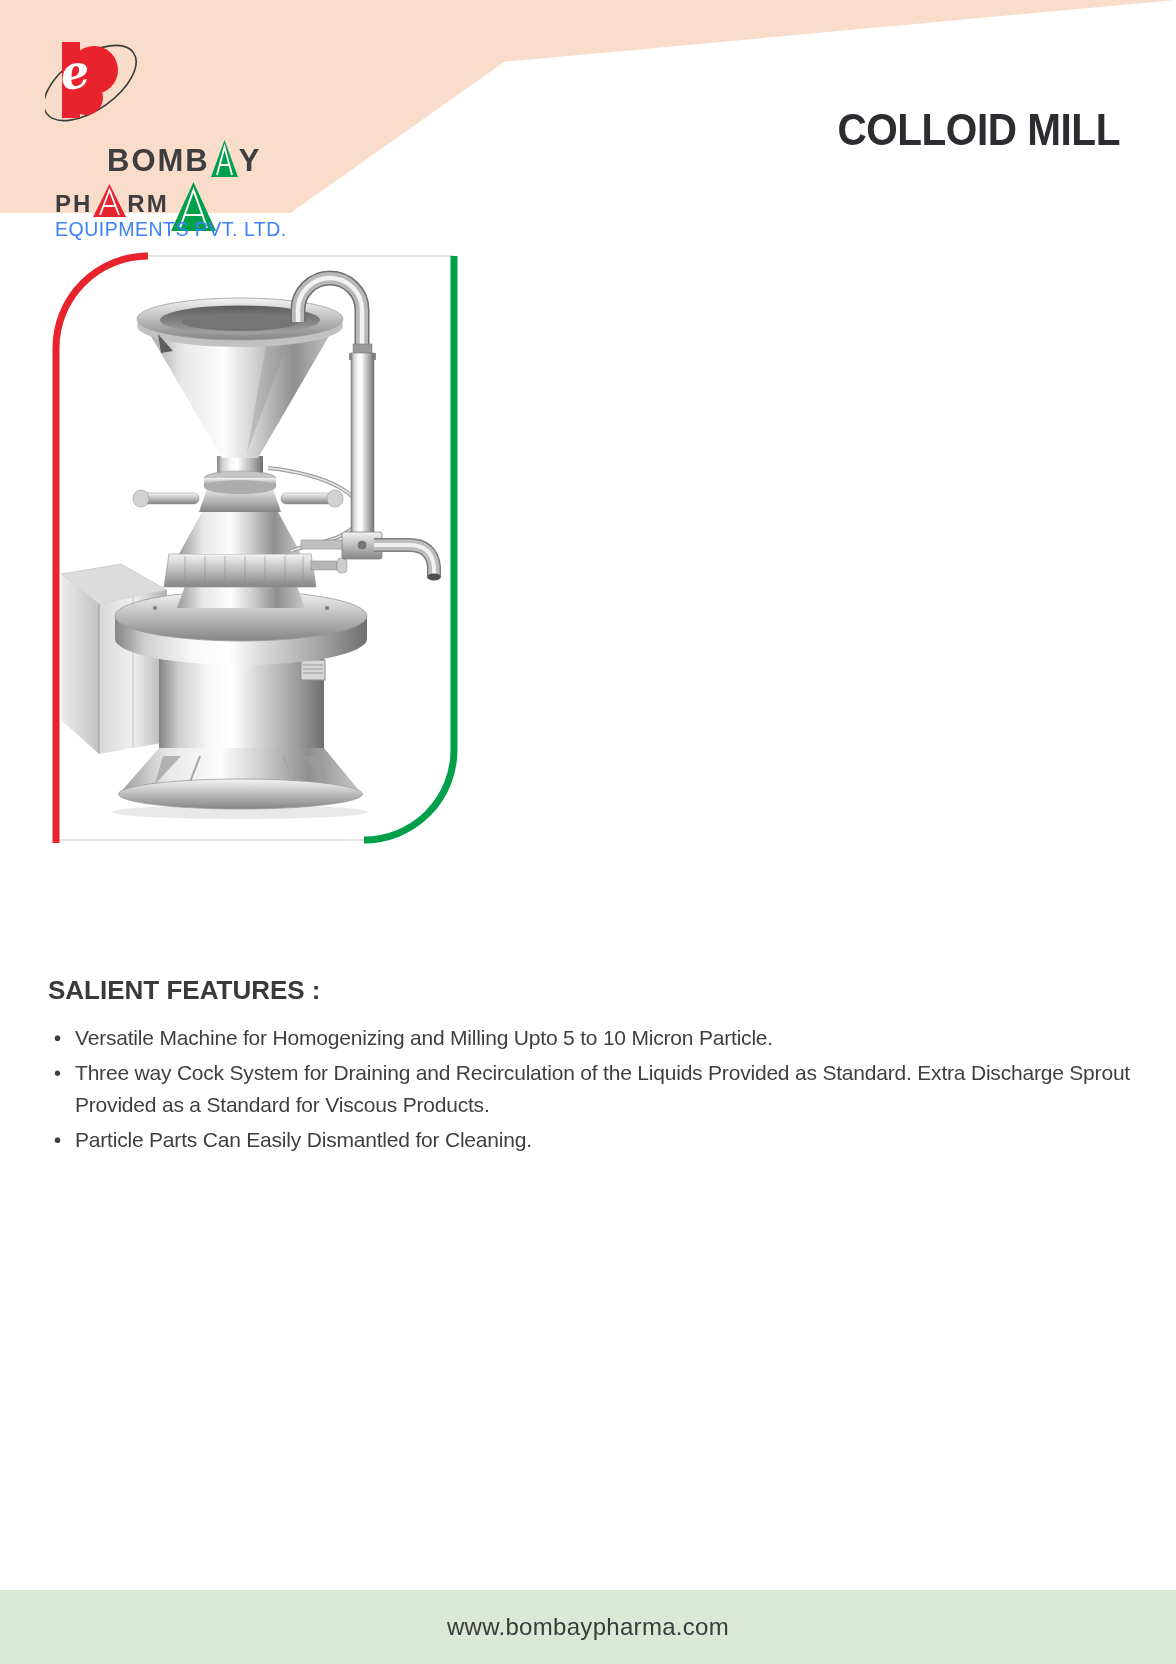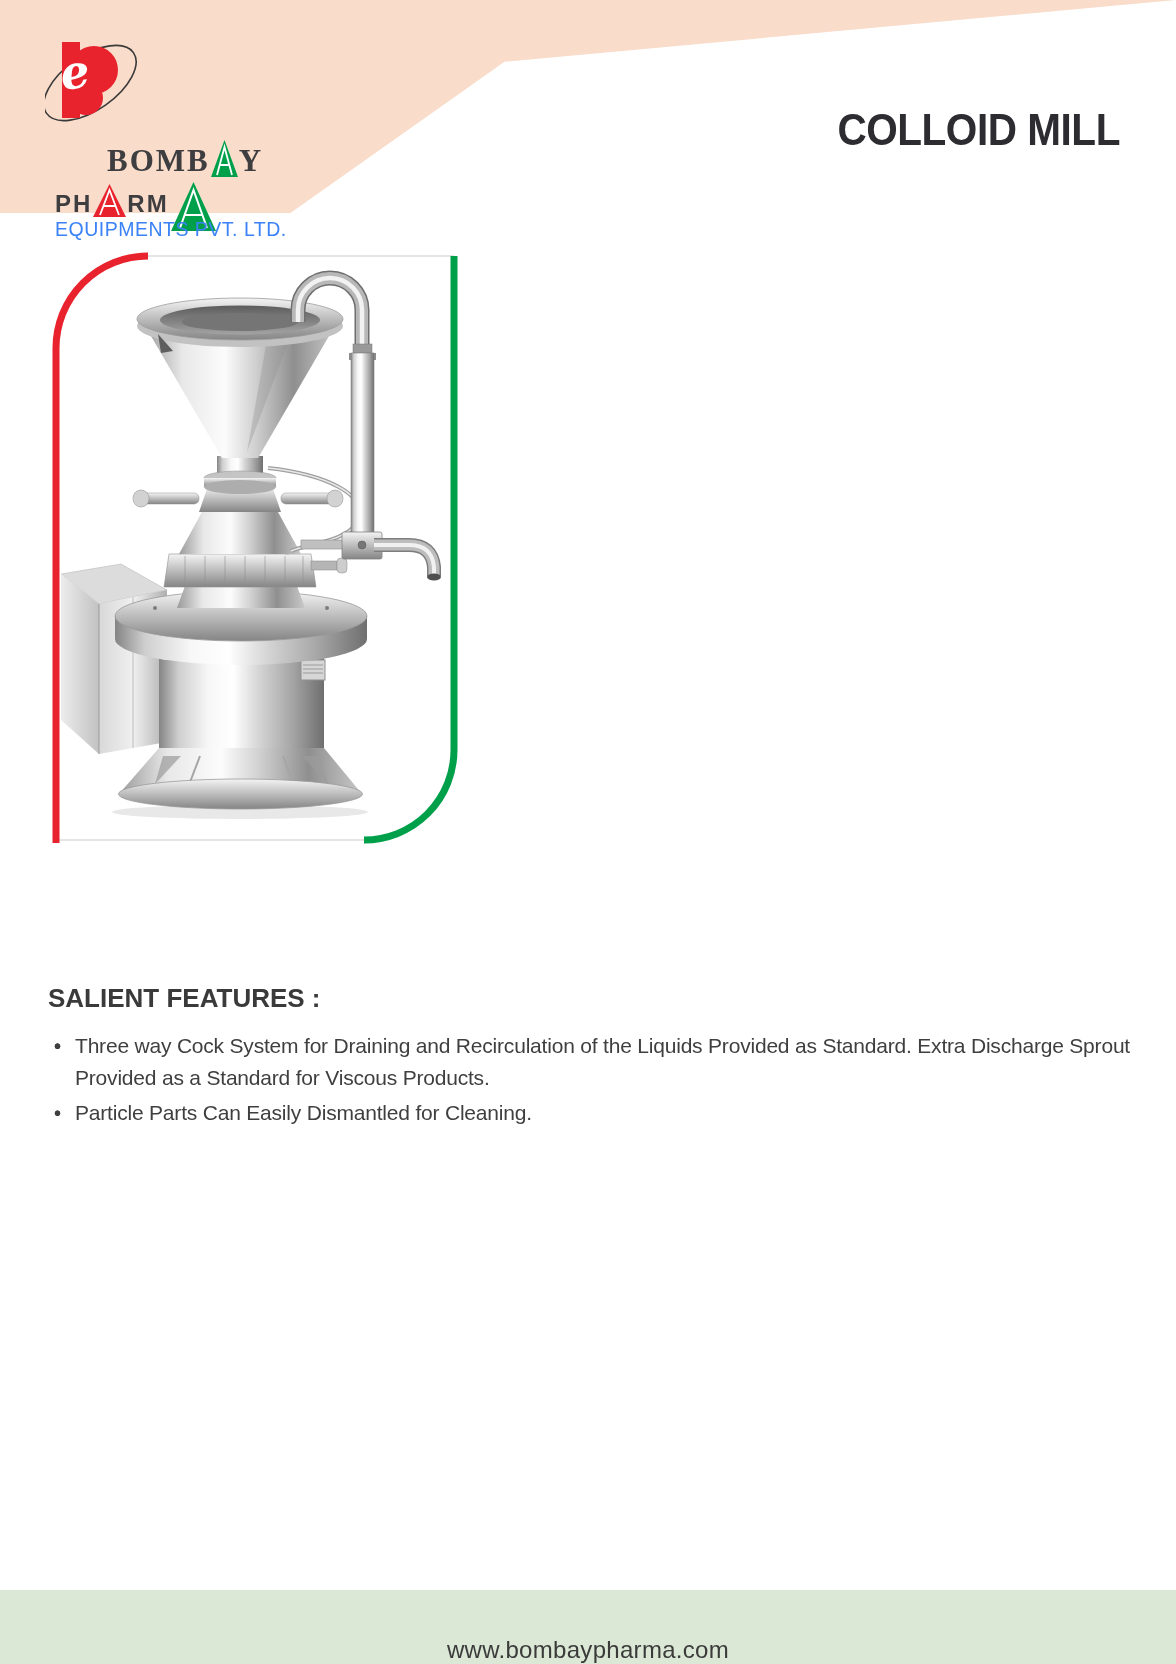--- a/index.html
+++ b/index.html
@@ -9,50 +9,50 @@
   }
   
   .header-band{
     position:absolute;left:0;top:0;width:1176px;height:213px;
     background:#f9dcca;
     clip-path:polygon(0 0,100% 0,42.9% 29%,24.7% 100%,0 100%);
   }
   .logo{position:absolute;left:45px;top:36px;width:250px;height:172px;}
   .logo-emblem{position:absolute;left:0;top:0;}
   .logo-row{position:absolute;display:flex;align-items:flex-end;color:#3e3d40;font-weight:bold;}
-  .logo-row-1{left:62px;top:104px;font-size:31px;letter-spacing:2px;line-height:1;font-family:Liberation Serif, serif;}
+  .logo-row-1{left:62px;top:104px;font-size:31px;letter-spacing:2px;line-height:1;}
   .logo-row-2{left:10px;top:146px;font-size:24px;letter-spacing:2px;line-height:1;}
   .logo-row-3{left:10px;top:182px;font-size:19.5px;font-weight:normal;letter-spacing:.5px;color:#3b82f6;}
   .tri{display:block;}
   .tri-a1{margin:0 1px -1px 1px;}
   .tri-a2{margin:0 1px -1px 1px;}
   .tri-a3{margin:0 0 -15px 2px;}
   .page-title{
     position:absolute;top:107px;right:56px;
     font-size:45px;font-weight:bold;letter-spacing:-.5px;color:#2d2c31;line-height:1;
     transform:scaleX(.9);transform-origin:100% 0;white-space:nowrap;
   }
   
   .product-frame{position:absolute;left:52px;top:252px;}
   
   .features{position:absolute;left:48px;top:975px;width:1082px;}
   .features h2{
-    margin:8px 0 16px 0;font-size:26px;font-weight:bold;color:#3a3a3a;letter-spacing:0;
+    margin:0 0 16px 0;font-size:26px;font-weight:bold;color:#3a3a3a;letter-spacing:0;
   }
   .features ul{list-style:none;margin:0;padding:0;}
   .features li{
     position:relative;padding-left:27px;margin:0 0 3px 0;
     font-size:21px;line-height:32px;letter-spacing:-.2px;color:#3f3f3f;
     text-align:justify;
   }
   .features li .marker{position:absolute;left:6px;top:0;font-size:20px;color:#3f3f3f;}
   
   .footer-band{
     position:absolute;left:0;top:1590px;width:1176px;height:74px;
-    background:#dbe8d5;display:flex;align-items:flex-end;justify-content:center;
+    background:#dbe8d5;display:flex;align-items:center;justify-content:center;
   }
   .footer-url{font-size:24px;color:#3b3b3b;letter-spacing:.3px;}
 </style>
 </head>
 <body>
 
 <div class="header-band"></div>
 
 <div class="logo">
   <svg class="logo-emblem" width="96" height="96" viewBox="0 0 96 96">
@@ -229,20 +229,21 @@
 </svg>
 
 <div class="features">
   <h2>SALIENT FEATURES :</h2>
   <ul>
     <li>
       <span class="marker">•</span>
     </li>
     <li>
       <span class="marker">•</span>
+      <span>Versatile Machine for Homogenizing and Milling Upto 5 to 10 Micron Particle.</span>
     </li>
     <li>
       <span class="marker">•</span>
       <span>Three way Cock System for Draining and Recirculation of the Liquids Provided as Standard. Extra Discharge Sprout Provided as a Standard for Viscous Products.</span>
     </li>
     <li>
       <span class="marker">•</span>
     </li>
     <li>
       <span class="marker">•</span>

